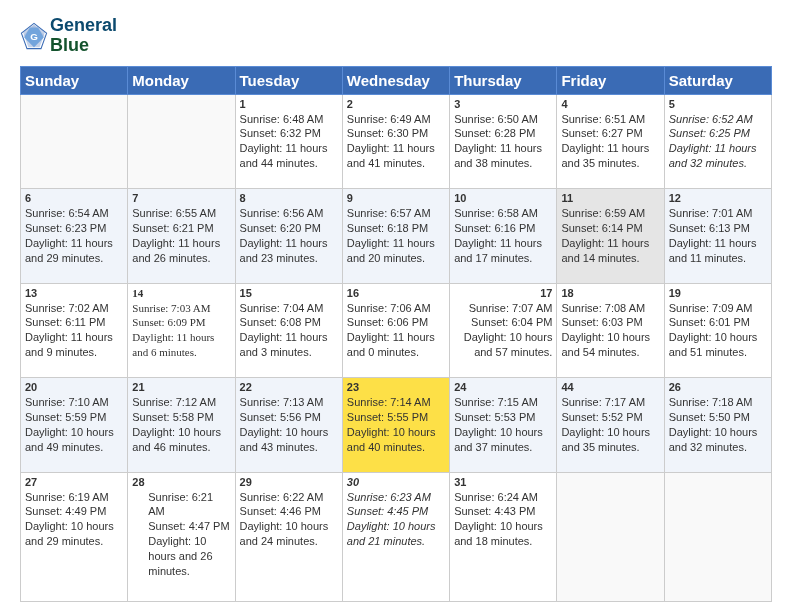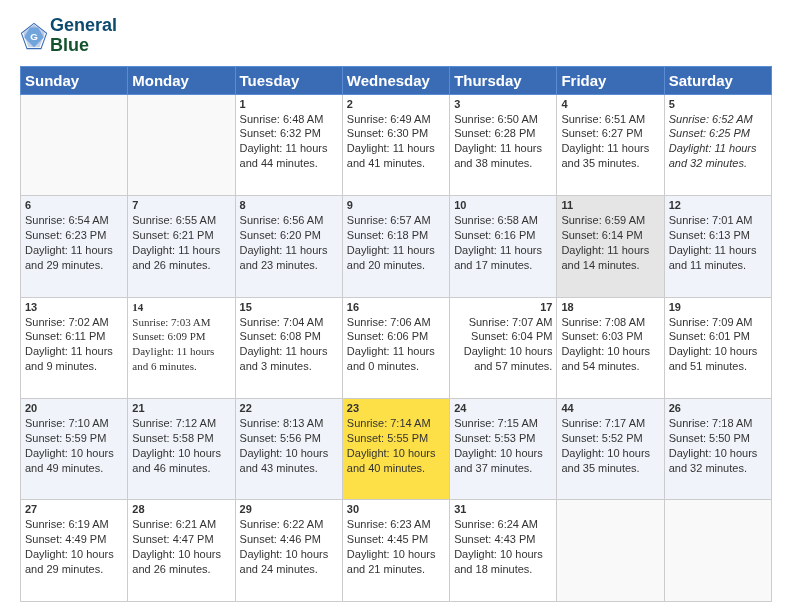--- a/index.html
+++ b/index.html
@@ -267,21 +267,21 @@
 Daylight: 10 hours and 49 minutes.</div>
           </td>
           <td style="background-color: rgb(240, 244, 250);">
             <span class="day-number">21</span>
             <div class="day-info" style="white-space: pre-line;">Sunrise: 7:12 AM
 Sunset: 5:58 PM
 Daylight: 10 hours and 46 minutes.</div>
           </td>
           <td style="background-color: rgb(240, 244, 250);">
             <span class="day-number">22</span>
-            <div class="day-info" style="white-space: pre-line;">Sunrise: 8:13 AM
+            <div class="day-info" style="white-space: pre-line;">Sunrise: 7:13 AM
 Sunset: 5:56 PM
 Daylight: 10 hours and 43 minutes.</div>
           </td>
           <td style="background-color: #fde047;">
             <span class="day-number">23</span>
             <div class="day-info" style="white-space: pre-line;">Sunrise: 7:14 AM
 Sunset: 5:55 PM
 Daylight: 10 hours and 40 minutes.</div>
           </td>
           <td style="background-color: rgb(240, 244, 250);">
@@ -305,31 +305,31 @@
         </tr>
         <tr>
           <td style="background-color: rgb(255, 255, 255);">
             <span class="day-number">27</span>
             <div class="day-info" style="white-space: pre-line;">Sunrise: 6:19 AM
 Sunset: 4:49 PM
 Daylight: 10 hours and 29 minutes.</div>
           </td>
           <td style="background-color: rgb(255, 255, 255);">
             <span class="day-number">28</span>
-            <div class="day-info" style="white-space: pre-line;">Sunrise: 6:21 AM
+            <div class="day-info" style="white-space: pre-line; margin-left: 16px;">Sunrise: 6:21 AM
 Sunset: 4:47 PM
 Daylight: 10 hours and 26 minutes.</div>
           </td>
           <td style="background-color: rgb(255, 255, 255);">
             <span class="day-number">29</span>
             <div class="day-info" style="white-space: pre-line;">Sunrise: 6:22 AM
 Sunset: 4:46 PM
 Daylight: 10 hours and 24 minutes.</div>
           </td>
-          <td style="background-color: rgb(255, 255, 255);">
+          <td style="background-color: rgb(255, 255, 255); font-style: italic;">
             <span class="day-number">30</span>
             <div class="day-info" style="white-space: pre-line;">Sunrise: 6:23 AM
 Sunset: 4:45 PM
 Daylight: 10 hours and 21 minutes.</div>
           </td>
           <td style="background-color: rgb(255, 255, 255);">
             <span class="day-number">31</span>
             <div class="day-info" style="white-space: pre-line;">Sunrise: 6:24 AM
 Sunset: 4:43 PM
 Daylight: 10 hours and 18 minutes.</div>

